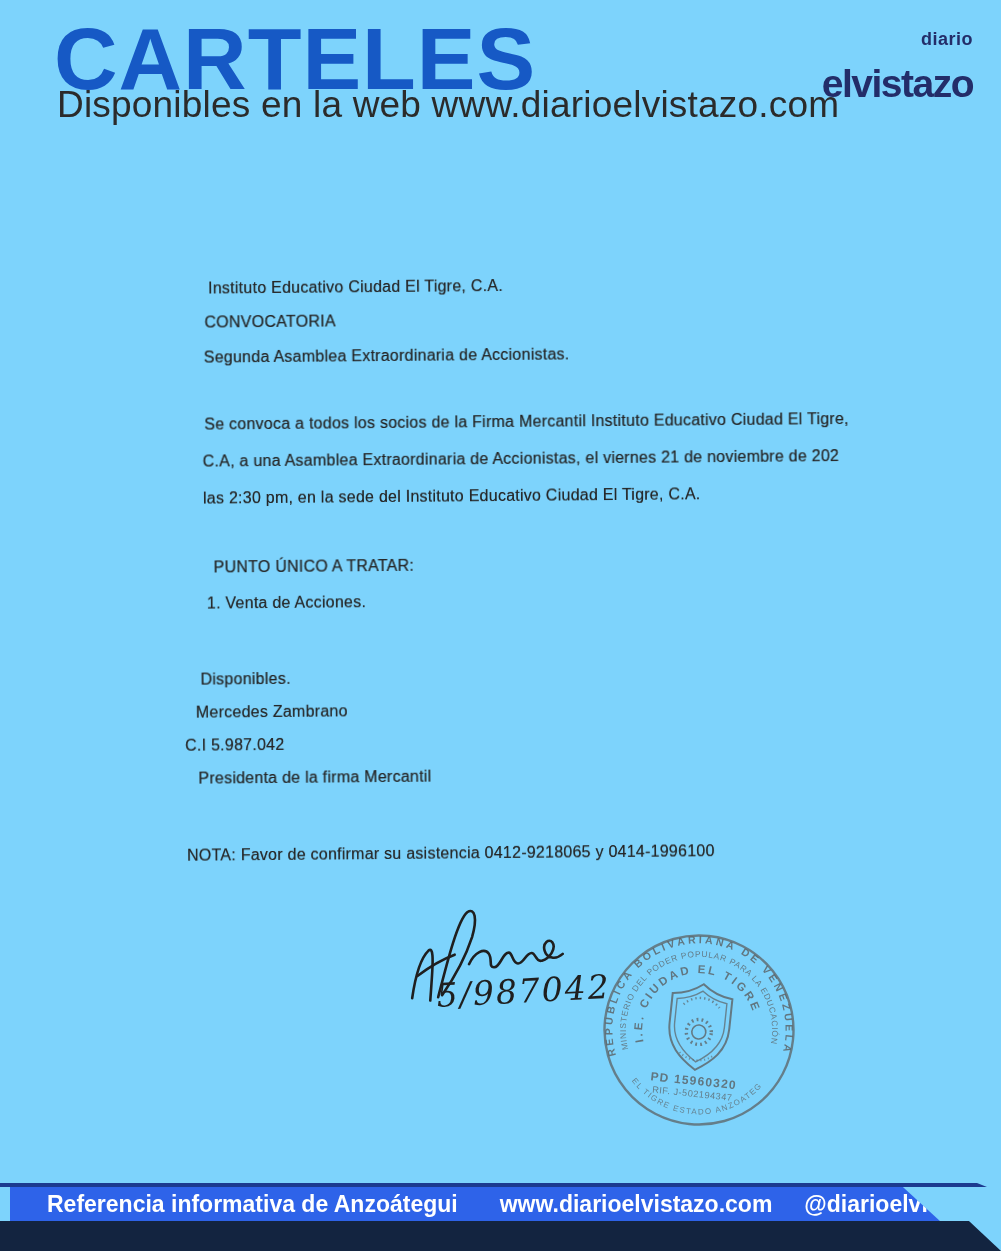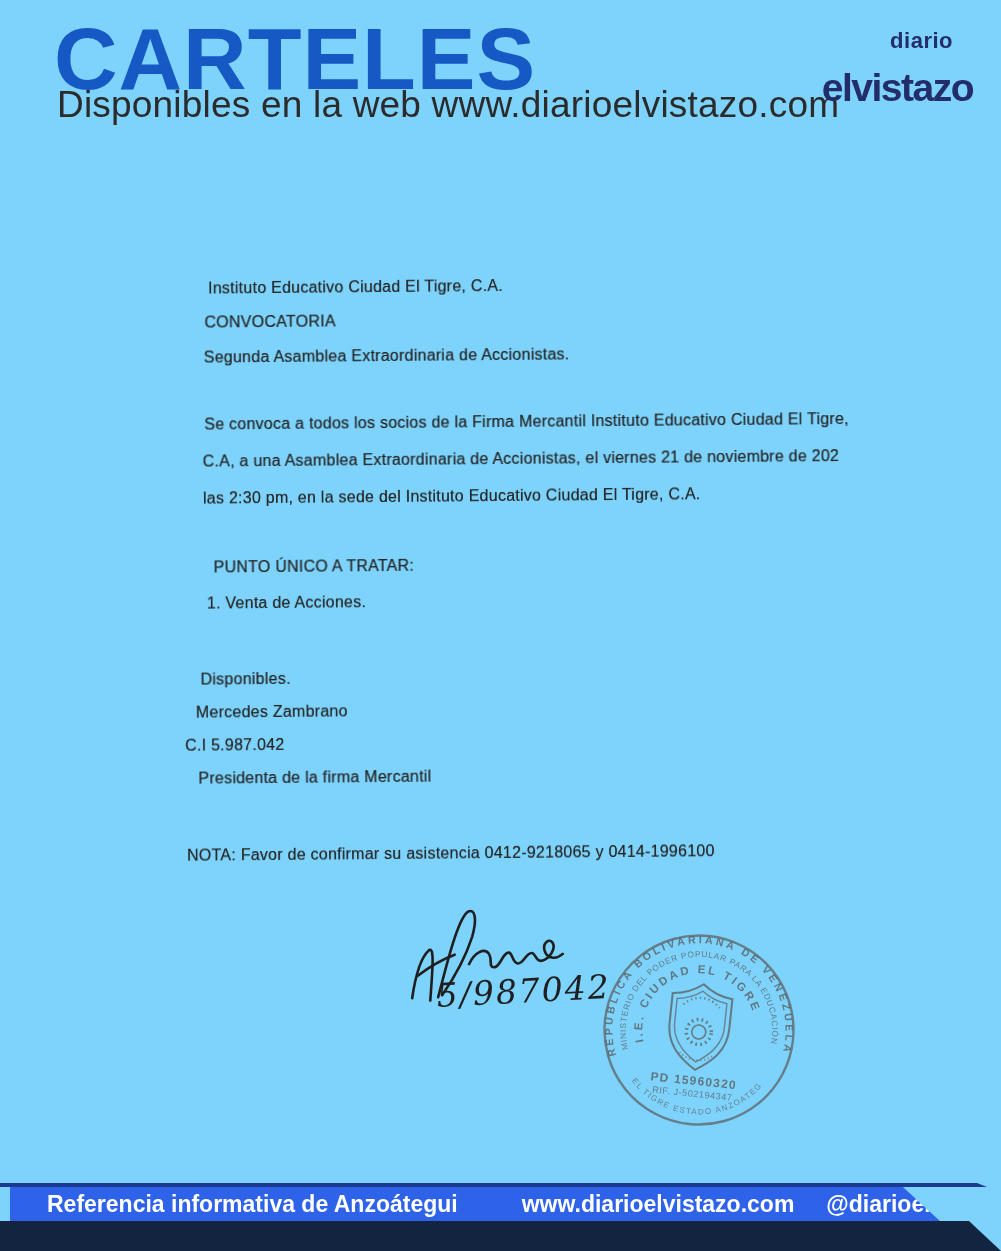--- a/index.html
+++ b/index.html
@@ -4,21 +4,21 @@
 <style>
   html,body{margin:0;padding:0;background:#ffffff;}
   #canvas{position:relative;width:1001px;height:1251px;background:#7dd3fc;overflow:hidden;
           font-family:"Liberation Sans",sans-serif;}
 
   
   .masthead-title{position:absolute;left:54px;top:15px;font-size:88px;font-weight:700;
     letter-spacing:1px;line-height:1;color:#1659c5;}
   .masthead-sub{position:absolute;left:57px;top:84px;font-size:37px;color:#2b2b2b;letter-spacing:.2px;}
   .brand{position:absolute;right:28px;top:30px;text-align:right;color:#232d69;line-height:1;}
-  .brand .brand-top{font-size:22px;font-weight:700;letter-spacing:.5px;margin-right:20px;}
+  .brand .brand-top{font-size:18px;font-weight:700;letter-spacing:.5px;margin-right:0;}
   .brand .brand-main{font-size:39px;font-weight:700;letter-spacing:-1.5px;margin-top:16px;}
 
   
   .scan{position:absolute;left:0;top:0;width:1001px;height:1251px;
     transform:rotate(-0.5deg);transform-origin:500px 500px;
     color:#242424;font-size:16px;letter-spacing:.25px;
     text-shadow:0 0 .6px rgba(40,40,40,.6);filter:blur(.22px);}
   .scan .line{position:absolute;white-space:nowrap;}
 
   
@@ -27,21 +27,21 @@
   
   .stamp{position:absolute;left:599px;top:930px;filter:blur(.32px) opacity(.88);}
 
   
   .footer-line{position:absolute;left:0;top:1183px;width:100%;height:4px;background:#1c3a8f;
     clip-path:polygon(0 0,97.6% 0,98.6% 100%,0 100%);}
   .footer-blue{position:absolute;left:10px;top:1187px;width:100%;height:34px;background:#2e63e9;
     clip-path:polygon(0 0,89.2% 0,92.9% 100%,0 100%);
     display:flex;align-items:center;color:#ffffff;font-weight:700;font-size:23px;}
   .footer-blue .tag{margin-left:37px;}
-  .footer-blue .web{margin-left:64px;}
+  .footer-blue .web{margin-left:42px;}
   .footer-blue .soc{margin-left:32px;}
   .footer-navy{position:absolute;left:0;top:1221px;width:100%;height:30px;background:#132440;
     clip-path:polygon(0 0,96.8% 0,100% 100%,0 100%);}
 </style>
 </head>
 <body>
 
 <div id="canvas">
 
   <div class="masthead-title">CARTELES</div>

